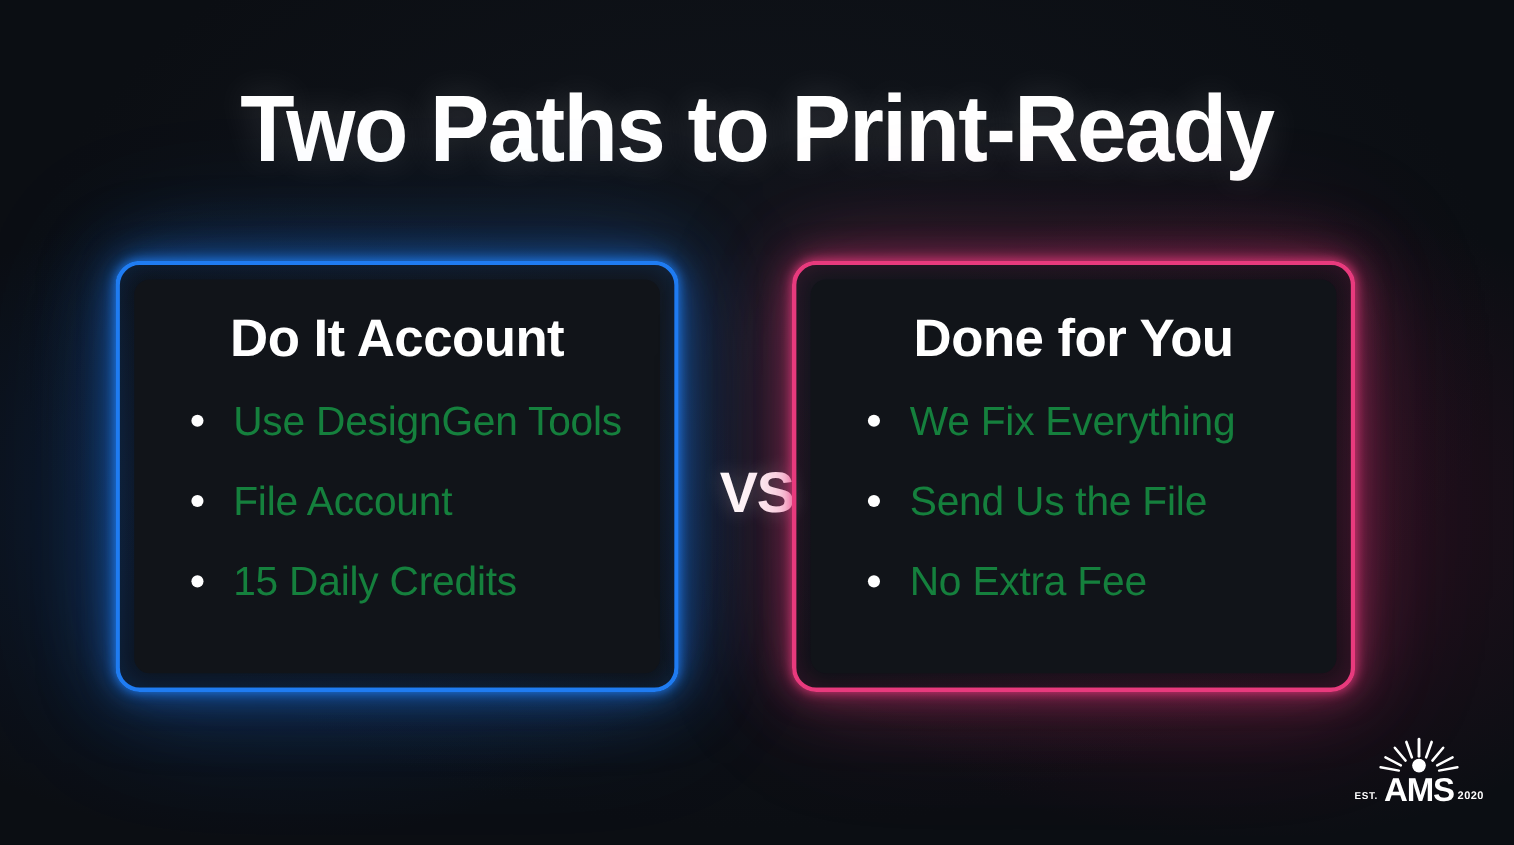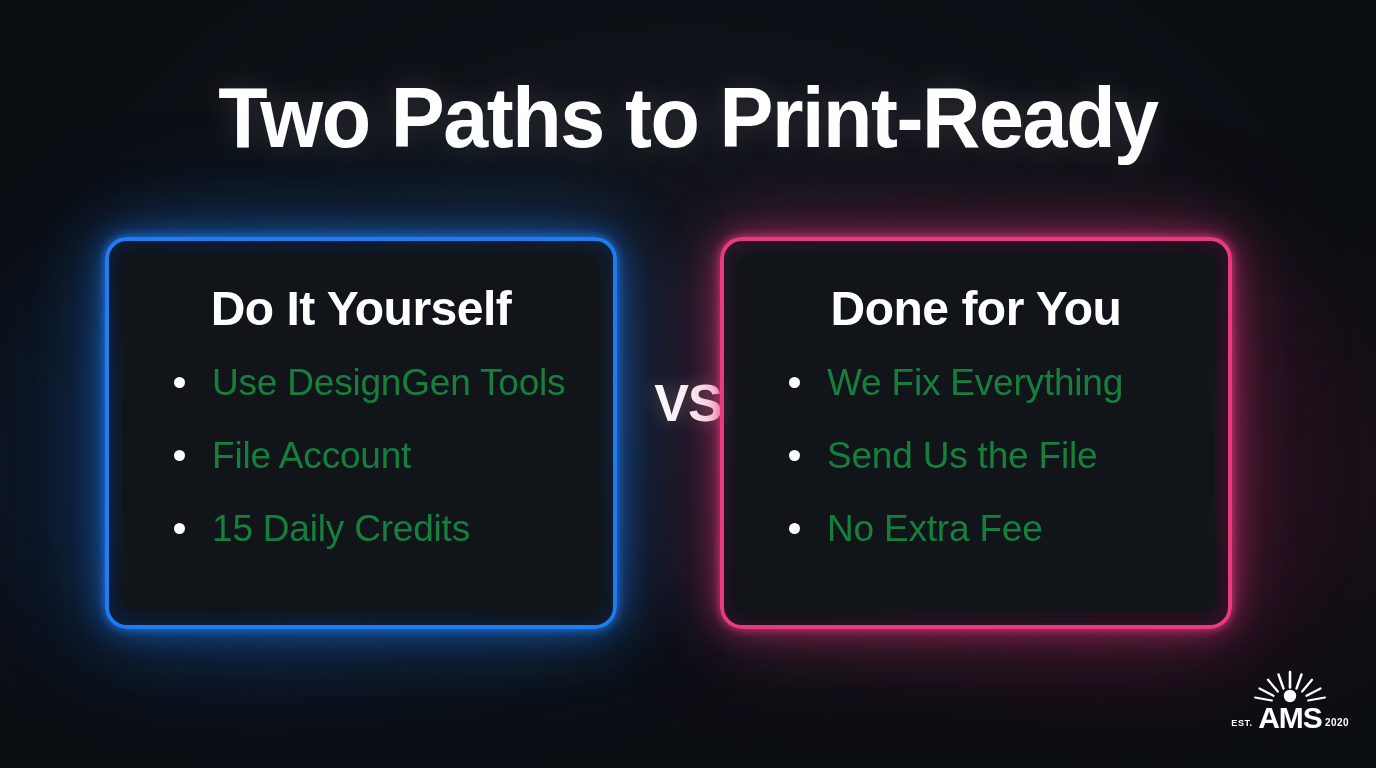--- a/index.html
+++ b/index.html
@@ -109,21 +109,21 @@
     left:0; top:13px;
     width:11px; height:11px;
     border-radius:50%;
     background:#ffffff;
   }
 
   
   #vs {
     position:absolute;
     left:623px;
-    top:373px;
+    top:418px;
     width:130px;
     text-align:center;
     color:#ffffff;
     font-size:52px;
     font-weight:700;
     letter-spacing:-1px;
     text-shadow:0 0 18px rgba(255,255,255,0.25);
   }
 
   
@@ -138,21 +138,21 @@
 </style>
 </head>
 <body>
 
 <div id="slide">
 
   <h1 id="title">Two Paths to Print-Ready</h1>
 
   <div class="card card-left">
     <div class="card-inner">
-      <div class="card-heading">Do It Yourself</div>
+      <div class="card-heading">Do It Account</div>
       <ul class="bullets">
         <li class="bullet">
           <span class="dot"></span>
           <span>Use DesignGen Tools</span>
         </li>
         <li class="bullet">
           <span class="dot"></span>
           <span>File Account</span>
         </li>
         <li class="bullet">

